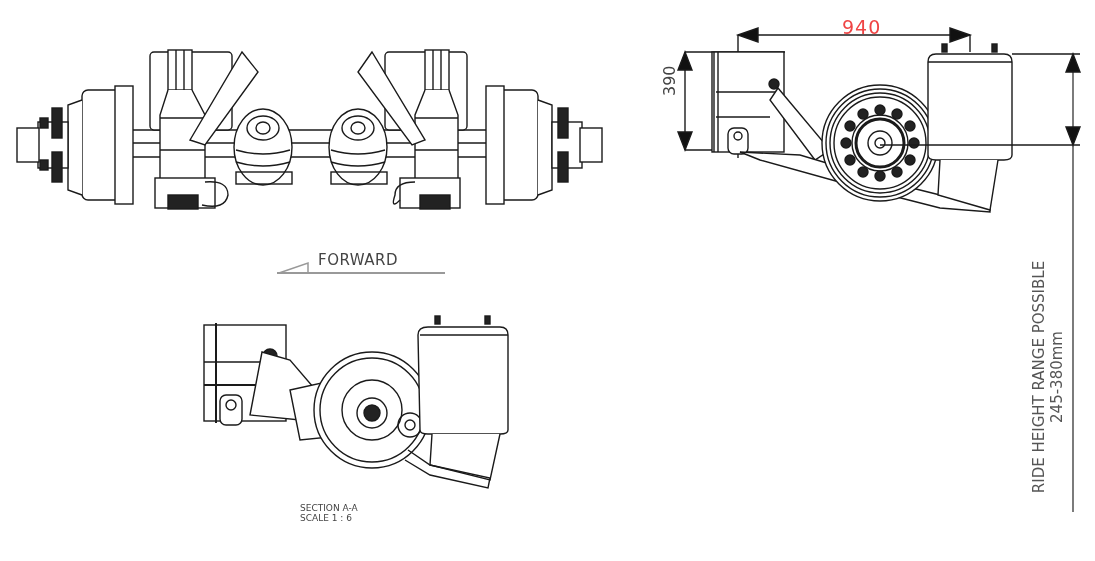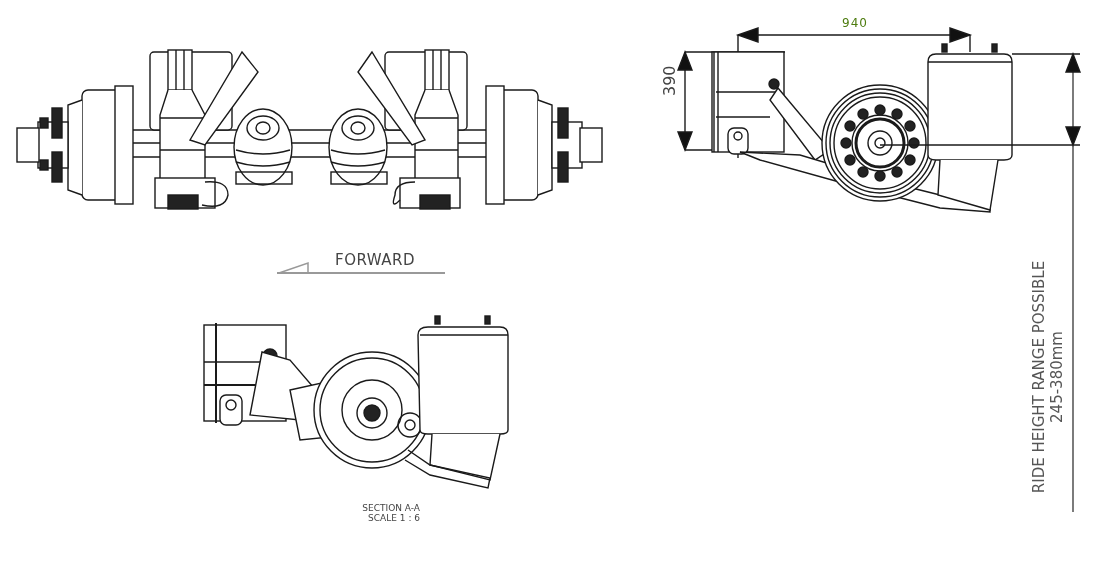--- a/index.html
+++ b/index.html
@@ -1,23 +1,23 @@
 <!DOCTYPE html>
 <html><head>
 <meta charset="utf-8">
 <style>
   html, body { margin:0; padding:0; background:#ffffff; }
   body { width:1095px; height:561px; position:relative; overflow:hidden; font-family:"DejaVu Sans", sans-serif; }
   .view { position:absolute; }
   svg { display:block; }
   .lbl { position:absolute; color:#555; font-family:"DejaVu Sans", sans-serif; white-space:nowrap; }
-  #dim-940 { left:842px; top:16px; font-size:12px; letter-spacing:1px; color:#4d7c0f; }
+  #dim-940 { left:842px; top:16px; font-size:19px; letter-spacing:1px; color:#ef4444; }
   #dim-390 { left:660px; top:96px; font-size:16px; color:#444; transform:rotate(-90deg); transform-origin:left top; }
-  #forward-label { left:335px; top:251px; font-size:15px; letter-spacing:0.5px; color:#444;text-align:right; }
-  #section-title { left:300px; top:503px; width:120px; text-align:right; font-size:9px; line-height:10px; color:#444; }
+  #forward-label { left:318px; top:251px; font-size:15px; letter-spacing:0.5px; color:#444;text-align:right; }
+  #section-title { left:300px; top:503px; width:120px; text-align:left; font-size:9px; line-height:10px; color:#444; }
   #ride-label { left:1030px; top:512px; transform:rotate(-90deg); transform-origin:left top; font-size:15px; line-height:18px; color:#555; text-align:center; width:270px; }
 </style>
 </head>
 <body>
 
 <div class="view" style="left:0;top:30px;">
   <svg width="610" height="200" viewBox="0 30 610 200">
     <g fill="none" stroke="#1a1a1a" stroke-width="1.4">
 
       <line x1="130" y1="130" x2="490" y2="130"></line>

